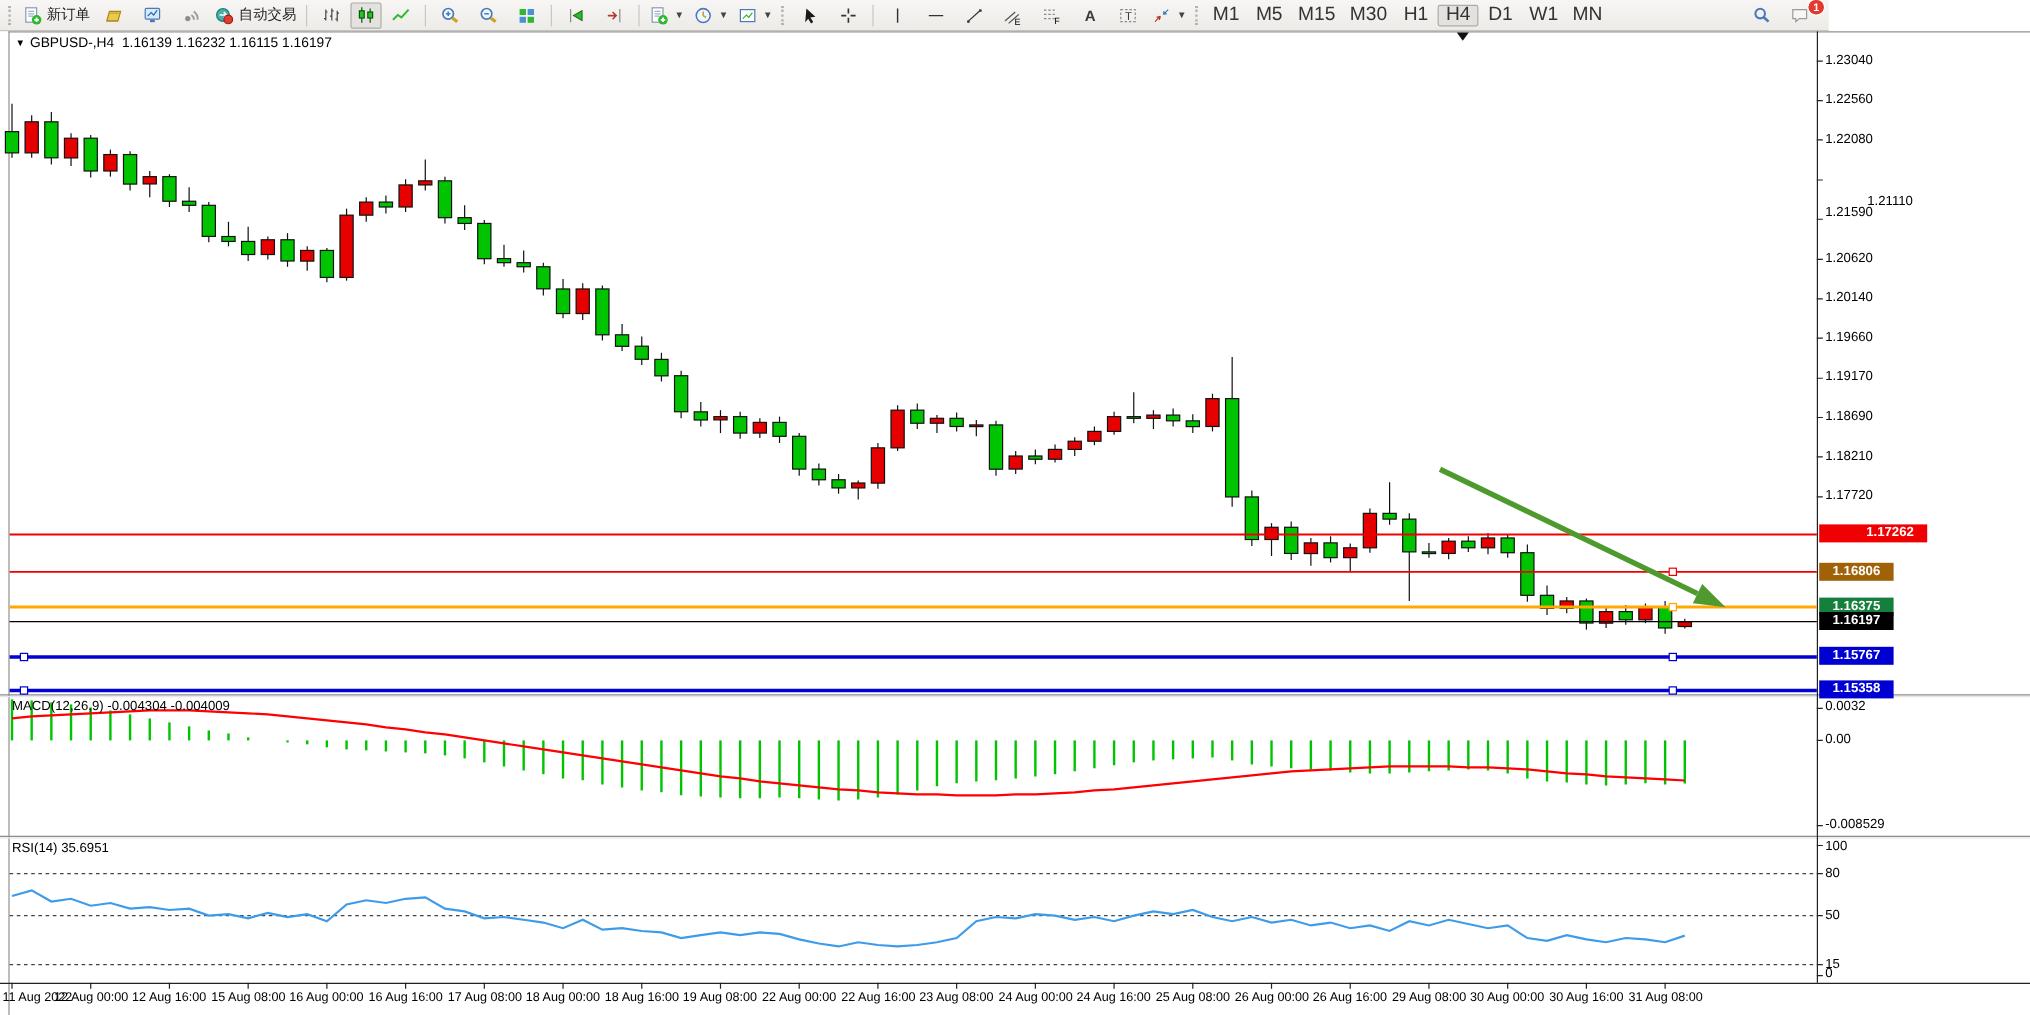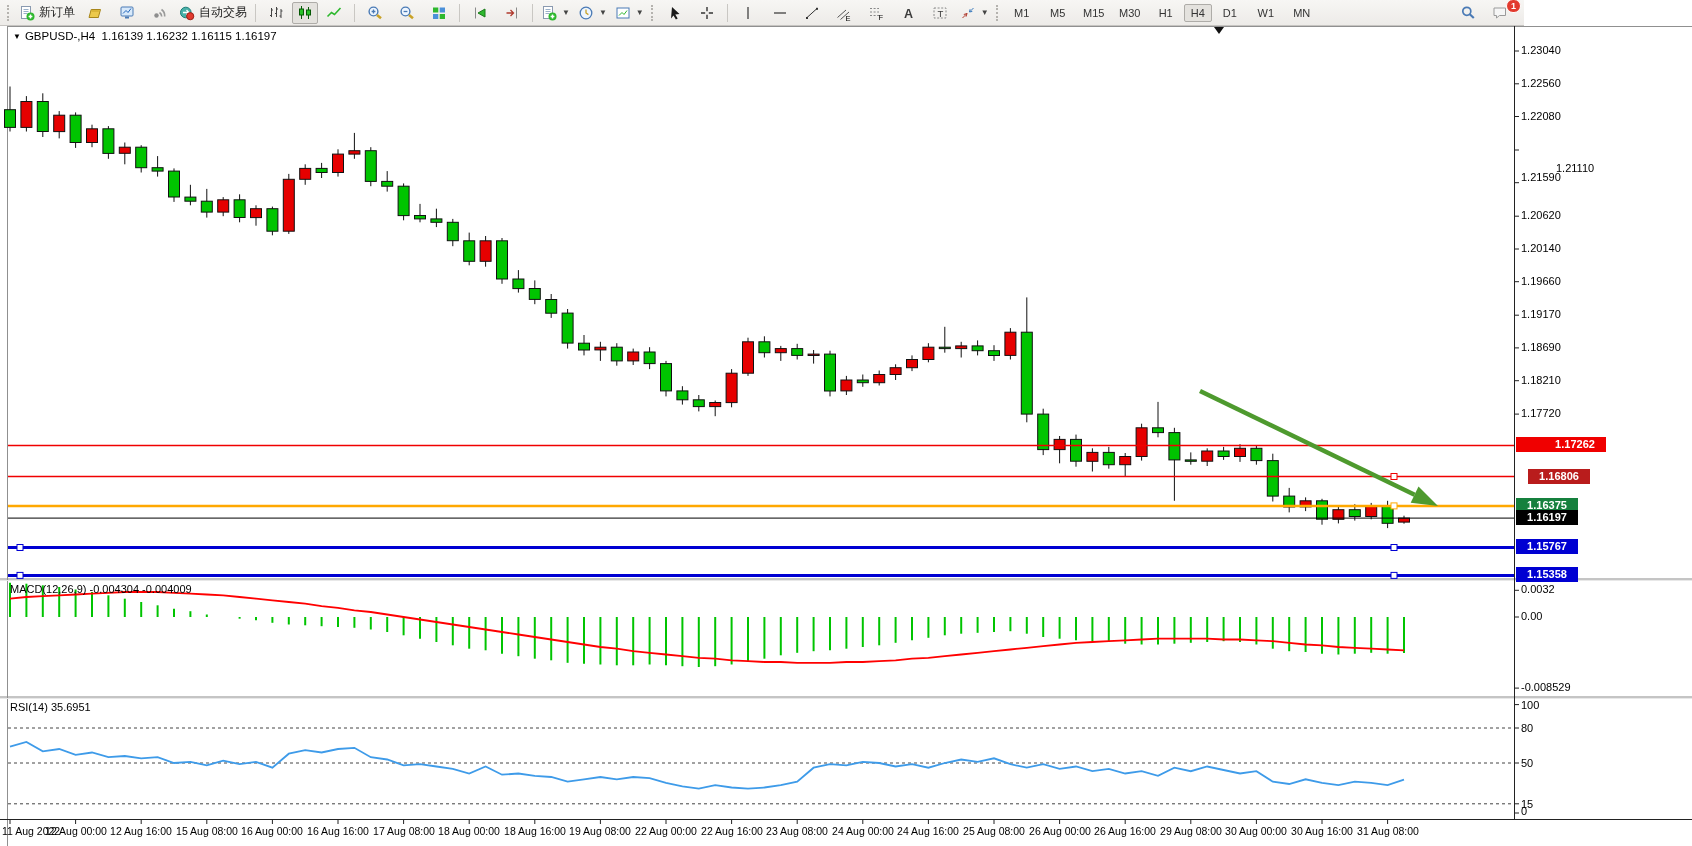--- a/index.html
+++ b/index.html
@@ -8,21 +8,21 @@
   
   #toolbar{position:absolute;left:0;top:0;width:1524px;height:26px;z-index:5;
            background:linear-gradient(#f7f6f4,#edebe8);border-bottom:1px solid #c6c4c1;
            display:flex;align-items:center;padding-left:4px;box-sizing:border-box;}
   .tb-btn{height:22px;min-width:24px;display:flex;align-items:center;justify-content:center;
           gap:4px;padding:0 4px;font-size:12px;color:#222;position:relative;cursor:default;}
   .tb-btn.active{background:#e4e2de;border:1px solid #aeaca8;border-radius:2px;box-sizing:border-box;}
   .tb-btn svg{display:block;}
   .tb-sep{width:1px;height:18px;background:#c9c7c3;margin:0 4px;}
   .tb-grip{width:3px;height:16px;margin:0 3px;border-left:2px dotted #b5b3af;}
-  .tf-btn{font-size:11px;padding:2px 6px;height:18px;display:flex;align-items:center;color:#333;text-align:center;}
+  .tf-btn{font-size:16px;padding:2px 6px;height:18px;display:flex;align-items:center;color:#333;text-align:center;}
   .tf-btn.active{background:#e4e2de;border:1px solid #aeaca8;border-radius:2px;}
   .dd-arrow{font-size:8px;color:#444;margin-left:1px;}
   .tb-right{margin-left:auto;display:flex;align-items:center;margin-right:8px;}
   .badge{position:absolute;top:-3px;right:-5px;background:#e23a2e;color:#fff;border-radius:8px;
          font-size:9px;line-height:12px;padding:0 4px;font-weight:bold;border:1px solid #fff;}
   
   #chart-svg{position:absolute;left:0;top:0;z-index:1;}
   .panel-hit{position:absolute;z-index:2;}
   #labels{position:absolute;left:0;top:0;width:1692px;height:846px;z-index:3;pointer-events:none;}
   .axis-lbl{position:absolute;font-size:11px;color:#000;white-space:nowrap;}
@@ -610,21 +610,21 @@
       <div class="axis-lbl" style="left:1521px;top:143px;margin-top:28px;">1.21590</div>
       <div class="axis-lbl" style="left:1521px;top:162px;margin-left:35px;">1.21110</div>
       <div class="axis-lbl" style="left:1521px;top:209px;">1.20620</div>
       <div class="axis-lbl" style="left:1521px;top:242px;">1.20140</div>
       <div class="axis-lbl" style="left:1521px;top:275px;">1.19660</div>
       <div class="axis-lbl" style="left:1521px;top:308px;">1.19170</div>
       <div class="axis-lbl" style="left:1521px;top:341px;">1.18690</div>
       <div class="axis-lbl" style="left:1521px;top:374px;">1.18210</div>
       <div class="axis-lbl" style="left:1521px;top:407px;">1.17720</div>
       <div class="price-tag" style="top:437px;background:#f00000;padding-left:28px;">1.17262</div>
-      <div class="price-tag" style="top:469px;background:#b91c1c;margin-left:12px;">1.16806</div>
+      <div class="price-tag" style="top:469px;background:#a16207;">1.16806</div>
       <div class="price-tag" style="top:498px;background:#15803d;">1.16375</div>
       <div class="price-tag" style="top:510px;background:#000000;">1.16197</div>
       <div class="price-tag" style="top:539px;background:#0000d2;">1.15767</div>
       <div class="price-tag" style="top:567px;background:#0000d2;">1.15358</div>
       <div class="axis-lbl" style="left:1521px;top:583px;">0.0032</div>
       <div class="axis-lbl" style="left:1521px;top:610px;">0.00</div>
       <div class="axis-lbl" style="left:1521px;top:681px;">-0.008529</div>
       <div class="axis-lbl" style="left:1521px;top:699px;">100</div>
       <div class="axis-lbl" style="left:1521px;top:722px;">80</div>
       <div class="axis-lbl" style="left:1521px;top:757px;">50</div>

